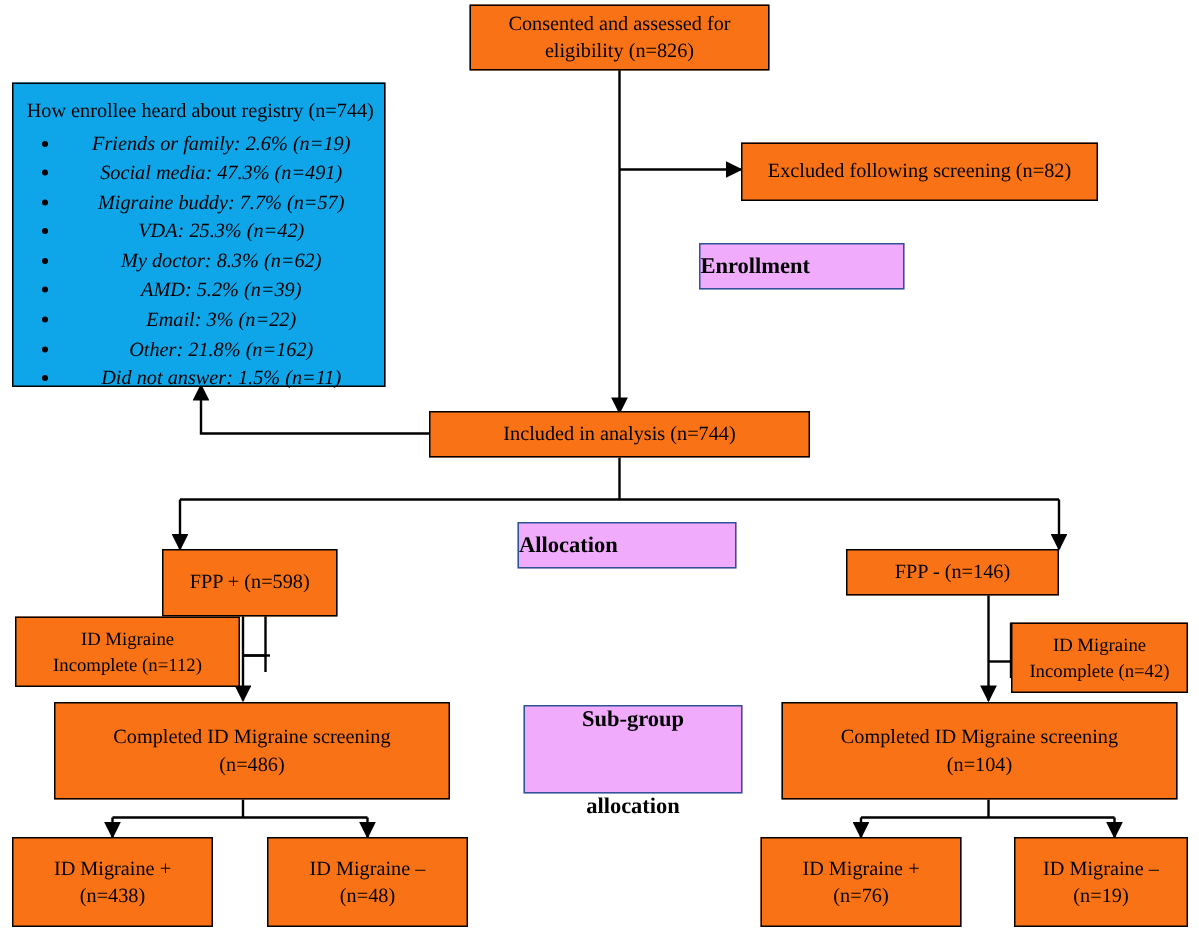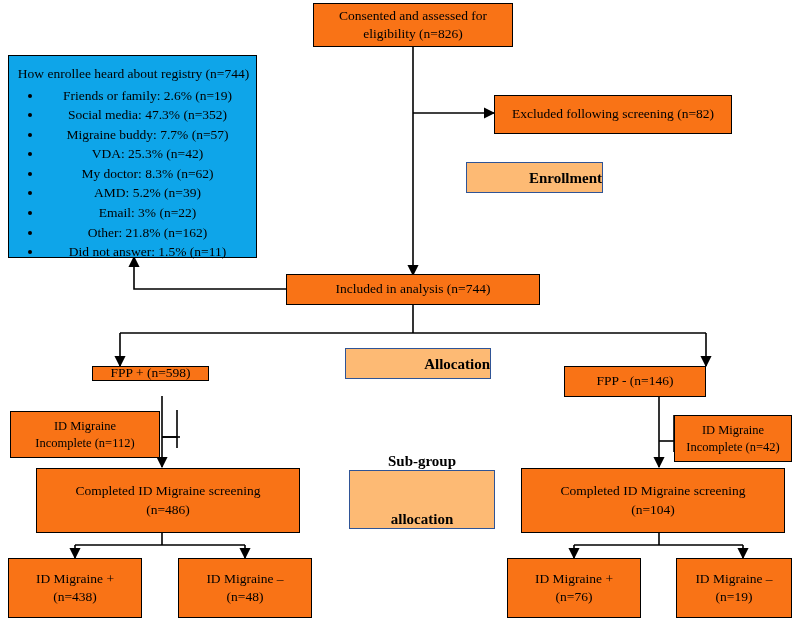--- a/index.html
+++ b/index.html
@@ -31,24 +31,24 @@
     padding: 2px 4px;
   }
   .box .line {
     display: block;
     white-space: nowrap;
   }
   .stage {
     position: absolute;
     box-sizing: border-box;
     border: 1px solid #2f5496;
-    background: #fdba74;
+    background: #f0abfc;
     display: flex;
     align-items: center;
-    justify-content: flex-end;
+    justify-content: flex-start;
     text-align: center;
     font-weight: bold;
     font-size: 15px;
     color: #000000;
     line-height: 1.2;
   }
   .stage.two-line {
     flex-direction: column;
     gap: 40px;
   }
@@ -64,20 +64,21 @@
   }
   .legend .title {
     display: block;
     margin-bottom: 2px;
     white-space: nowrap;
   }
   .legend ul {
     margin: 0;
     padding: 0 0 0 26px;
     list-style: disc;
+    font-style: italic;
   }
   .legend li {
     white-space: nowrap;
     padding-left: 2px;
   }
   svg.lines {
     position: absolute;
     left: 0;
     top: 0;
     width: 799px;
@@ -142,40 +143,40 @@
   </div>
 
   <div class="stage" style="left:466px; top:162px; width:137px; height:31px;">
     <span>Enrollment</span>
   </div>
 
   <div class="legend" style="left:8px; top:55px; width:249px; height:203px;">
     <span class="title">How enrollee heard about registry (n=744)</span>
     <ul>
       <li>Friends or family: 2.6% (n=19)</li>
-      <li>Social media: 47.3% (n=352)</li>
+      <li>Social media: 47.3% (n=491)</li>
       <li>Migraine buddy: 7.7% (n=57)</li>
       <li>VDA: 25.3% (n=42)</li>
       <li>My doctor: 8.3% (n=62)</li>
       <li>AMD: 5.2% (n=39)</li>
       <li>Email: 3% (n=22)</li>
       <li>Other: 21.8% (n=162)</li>
       <li>Did not answer: 1.5% (n=11)</li>
     </ul>
   </div>
 
   <div class="box" style="left:286px; top:274px; width:254px; height:31px;">
     <span class="line">Included in analysis (n=744)</span>
   </div>
 
   <div class="stage" style="left:345px; top:348px; width:146px; height:31px;">
     <span>Allocation</span>
   </div>
 
-  <div class="box" style="left:92px; top:366px; width:117px; height:15px;">
+  <div class="box" style="left:108px; top:366px; width:117px; height:45px;">
     <span class="line">FPP + (n=598)</span>
   </div>
 
   <div class="box" style="left:564px; top:366px; width:142px; height:31px;">
     <span class="line">FPP - (n=146)</span>
   </div>
 
   <div class="box" style="left:10px; top:411px; width:150px; height:47px; font-size:12.5px;">
     <span class="line">ID Migraine</span>
     <span class="line">Incomplete (n=112)</span>

